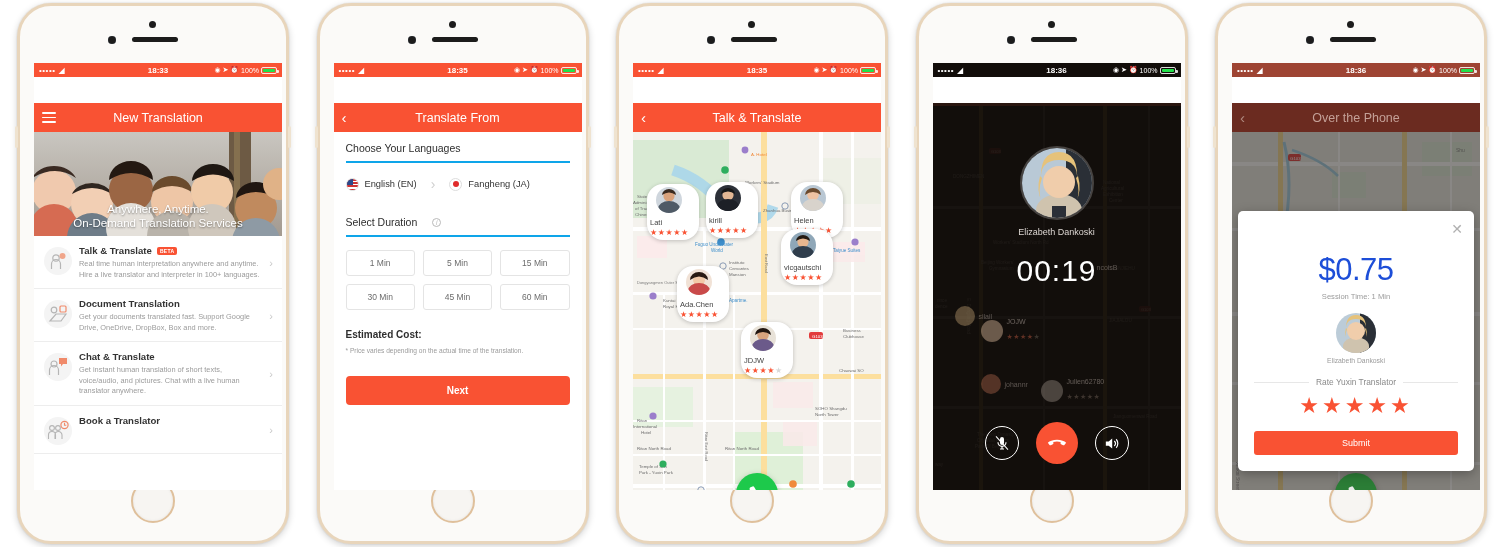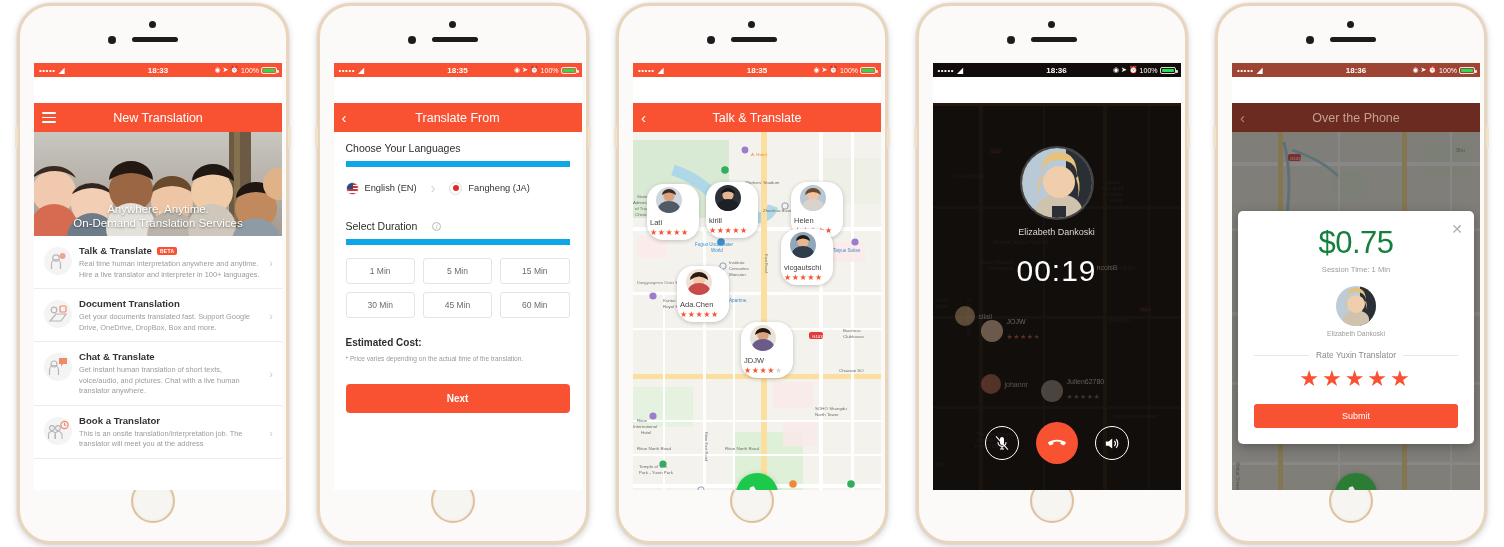--- a/index.html
+++ b/index.html
@@ -89,21 +89,21 @@
   .svc-title { font-size: 9.6px; color: #333; font-weight: bold; display: flex; align-items: center; gap: 5px; }
   .beta {
     background: #f95233; color: #fff; font-size: 5px; font-weight: bold;
     padding: 1px 3px; border-radius: 2px; letter-spacing: .3px;
   }
   .svc-desc { font-size: 7.4px; color: #9b9b9b; line-height: 10.5px; margin-top: 3px; }
   .chev { position: absolute; right: 9px; top: 50%; margin-top: -5px; color: #c9c9c9; font-size: 11px; font-weight: 300;}
 
   
   .p2 { padding: 10px 12px 0 12px; }
-  .sec-head { font-size: 10.5px; color: #2e2e2e; padding-bottom: 7px; border-bottom: 6px solid #0ea5e9; }
+  .sec-head { font-size: 10.5px; color: #2e2e2e; padding-bottom: 7px; border-bottom: 2px solid #0ea5e9; }
   .sec-head.with-i { display:flex; align-items:center; gap: 15px; margin-top: 24px; }
   .info-i {
     width: 9px; height: 9px; border-radius: 50%; border: 1px solid #b9b9b9;
     color: #b9b9b9; font-size: 6.5px; line-height: 8px; text-align: center; font-style: italic;
   }
   .lang-row { display: flex; align-items: center; margin: 13px 0 18px 0; }
   .lang { display: flex; align-items: center; gap: 6px; font-size: 9.3px; color: #333; }
   .flag-us {
     width: 13px; height: 13px; border-radius: 50%; overflow: hidden; position: relative;
     background: #fff; border: .5px solid #ddd;
@@ -170,21 +170,21 @@
   }
 
   
   .map-dim { position: absolute; inset: 0; background: rgba(40,36,32,0.55); }
   .modal {
     position: absolute; left: 6px; right: 6px; top: 79px;
     background: #fff; border-radius: 5px; padding: 14px 16px 16px 16px;
     box-shadow: 0 3px 12px rgba(0,0,0,0.3);
   }
   .modal-x { position: absolute; right: 11px; top: 11px; color: #b0b0b0; font-size: 14px; line-height: 1; font-weight: 300; }
-  .price { text-align: center; font-size: 31px; color: #15803d; font-weight: 300; letter-spacing: -0.5px; line-height: 36px;}
+  .price { text-align: center; font-size: 31px; color: #1d4ed8; font-weight: 300; letter-spacing: -0.5px; line-height: 36px; margin-top: 27px;}
   .sess { text-align: center; font-size: 7.6px; color: #9b9b9b; margin-top: 4px; }
   .m-av { width: 40px; height: 40px; border-radius: 50%; overflow: hidden; margin: 12px auto 0 auto; }
   .m-name { text-align: center; font-size: 6.8px; color: #9b9b9b; margin-top: 4px; }
   .rate-row { display: flex; align-items: center; gap: 7px; margin-top: 13px; }
   .rate-row .ln { flex: 1 1 auto; height: 1px; background: #e7e7e7; }
   .rate-lbl { font-size: 8.4px; color: #8a8a8a; }
   .stars { text-align: center; font-size: 22px; color: #f95233; letter-spacing: 3px; margin-top: 7px; line-height: 24px;}
   .submit {
     margin-top: 13px; background: #f95233; color: #fff; text-align: center;
     border-radius: 3px; padding: 7px 0; font-size: 9px;
@@ -326,21 +326,20 @@
                   <circle cx="14" cy="11" r="2.4" fill="none" stroke="#b5b5b5" stroke-width="1.1"></circle>
                   <path d="M4.5 22 v-4 a3.5 3.5 0 0 1 7 0 v4 M11 22 v-4 a3.5 3.5 0 0 1 7 0 v4" fill="none" stroke="#b5b5b5" stroke-width="1.1"></path>
                   <circle cx="20.5" cy="8" r="3.6" fill="none" stroke="#f08a6a" stroke-width="1.2"></circle>
                   <path d="M20.5 5.8 v2.4 h1.8" fill="none" stroke="#f08a6a" stroke-width="1.1"></path>
                 </svg>
             </div>
             <div class="svc-body">
               <div class="svc-title">
                 <span>Book a Translator</span>
               </div>
-              <div class="svc-desc">This is an onsite translation/interpretation job. The translator will meet you at the address</div>
             </div>
             <div class="chev">›</div>
           </div>
 
         </div>
       </div>
     </div>
   </div>
 
   <div class="phone">

